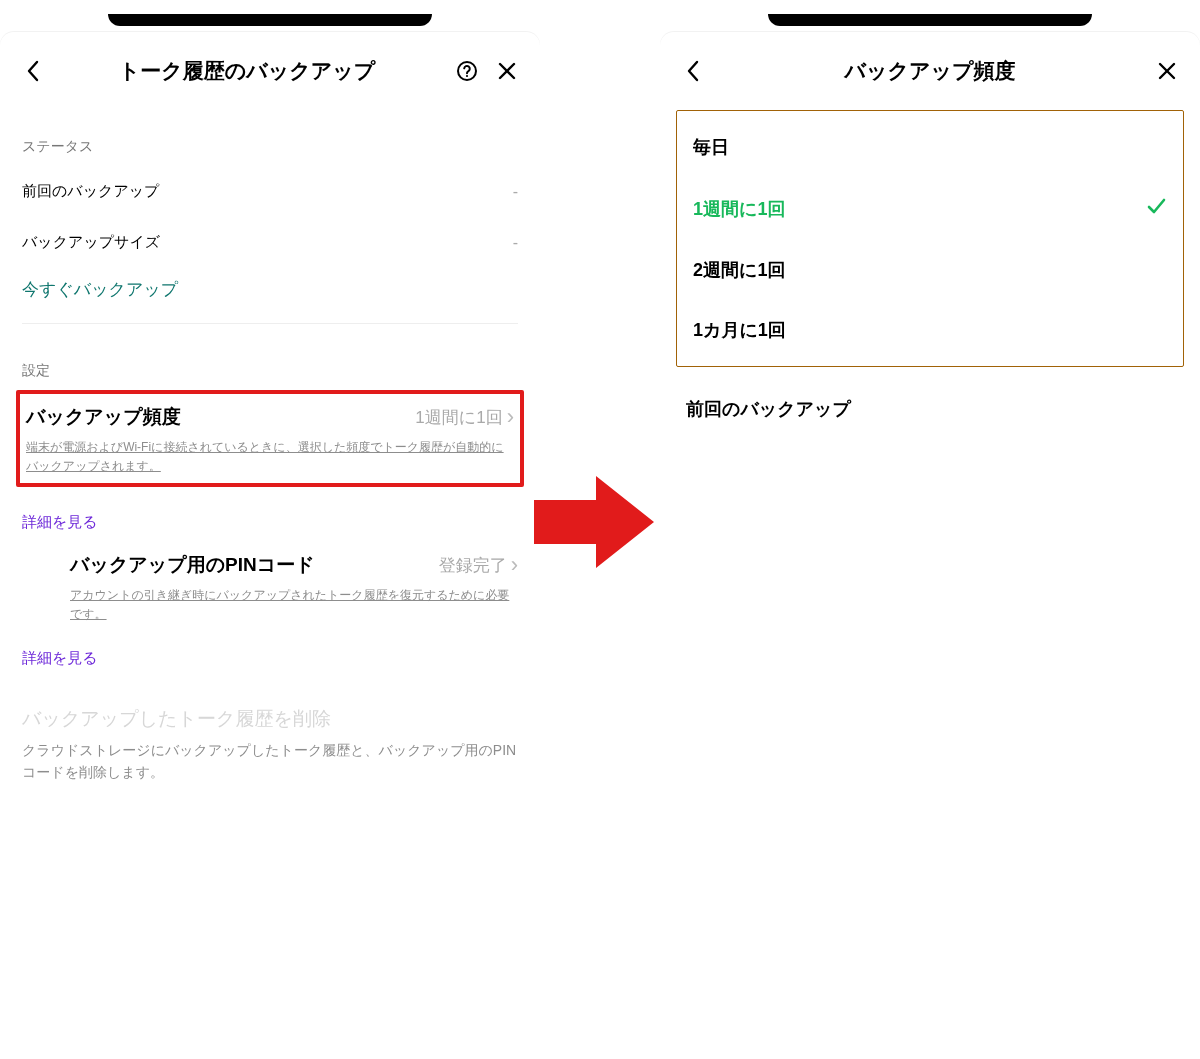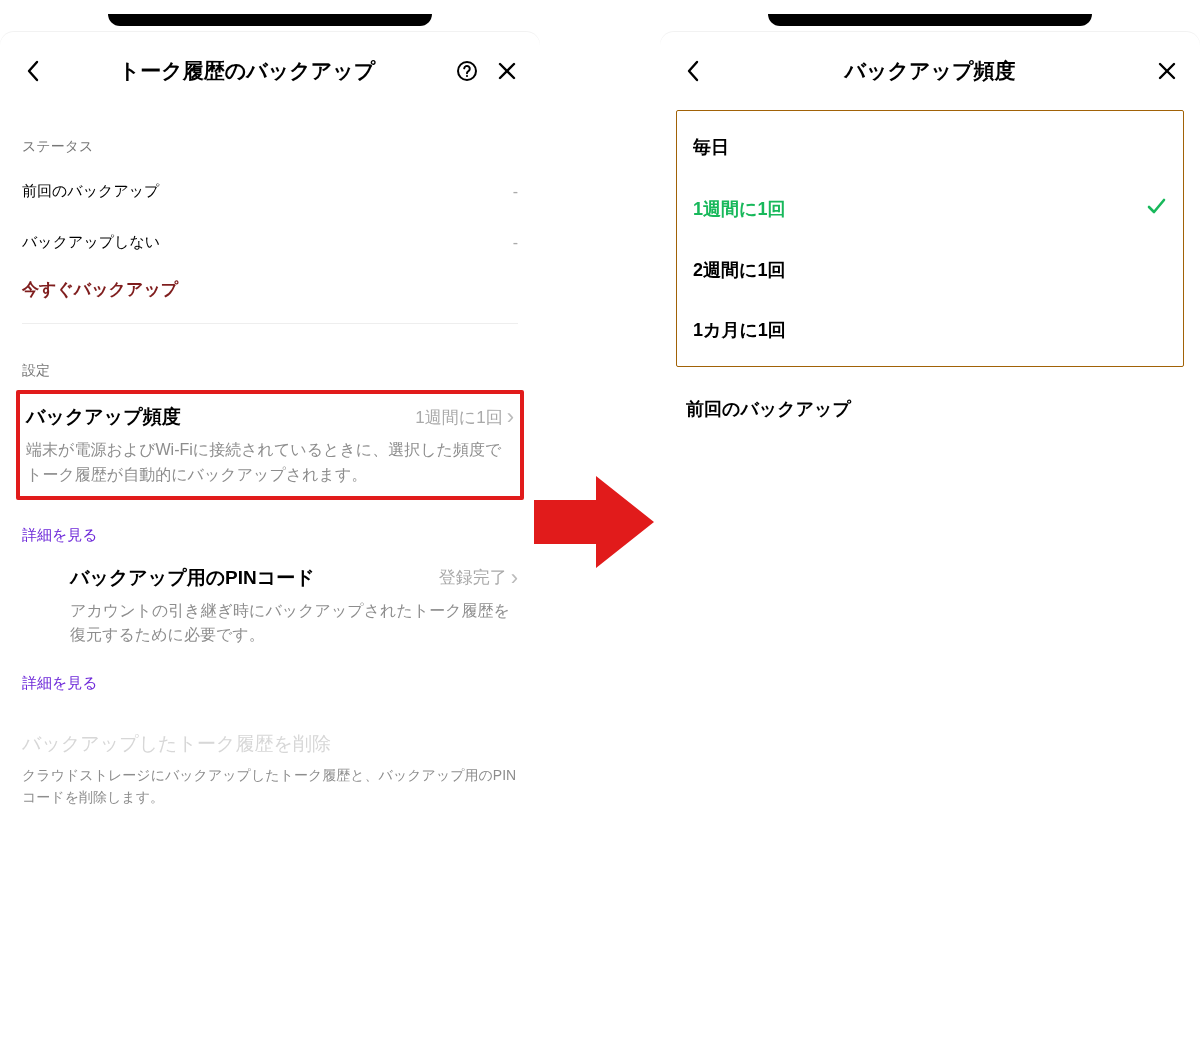--- a/index.html
+++ b/index.html
@@ -88,22 +88,22 @@
     font-weight: 400;
     color: #000;
   }
   .row .value {
     font-size: 16px;
     color: #aaa;
   }
 
   .link-action {
     font-size: 17px;
-    font-weight: 700;
-    color: #7f1d1d;
+    font-weight: 400;
+    color: #0f766e;
     padding: 10px 0 22px 0;
   }
   .divider {
     height: 1px;
     background: #eee;
     margin: 0 0 0 0;
   }
 
   .highlight-box {
     border: 4px solid #e11b1b;
@@ -126,24 +126,25 @@
     color: #a9a9a9;
     display: flex;
     align-items: center;
   }
   .setting-value .chev {
     font-size: 22px;
     color: #bbb;
     margin-left: 4px;
   }
   .setting-desc {
-    font-size: 16px;
+    font-size: 12px;
     color: #8d8d8d;
     line-height: 1.55;
     margin-top: 8px;
+    text-decoration: underline;
   }
   .link-small {
     font-size: 15px;
     font-weight: 400;
     color: #6d28d9;
     margin-top: 26px;
     margin-bottom: 18px;
   }
 
   .pin-block { margin-top: 20px; margin-left: 48px; }
@@ -229,21 +230,21 @@
 
     <div class="content">
       <div class="section-label">ステータス</div>
 
       <div class="row">
         <span class="label">前回のバックアップ</span>
         <span class="value">-</span>
       </div>
 
       <div class="row">
-        <span class="label">バックアップしない</span>
+        <span class="label">バックアップサイズ</span>
         <span class="value">-</span>
       </div>
 
       <div class="link-action">今すぐバックアップ</div>
 
       <div class="divider"></div>
 
       <div class="section-label">設定</div>
 
       <div class="highlight-box">

